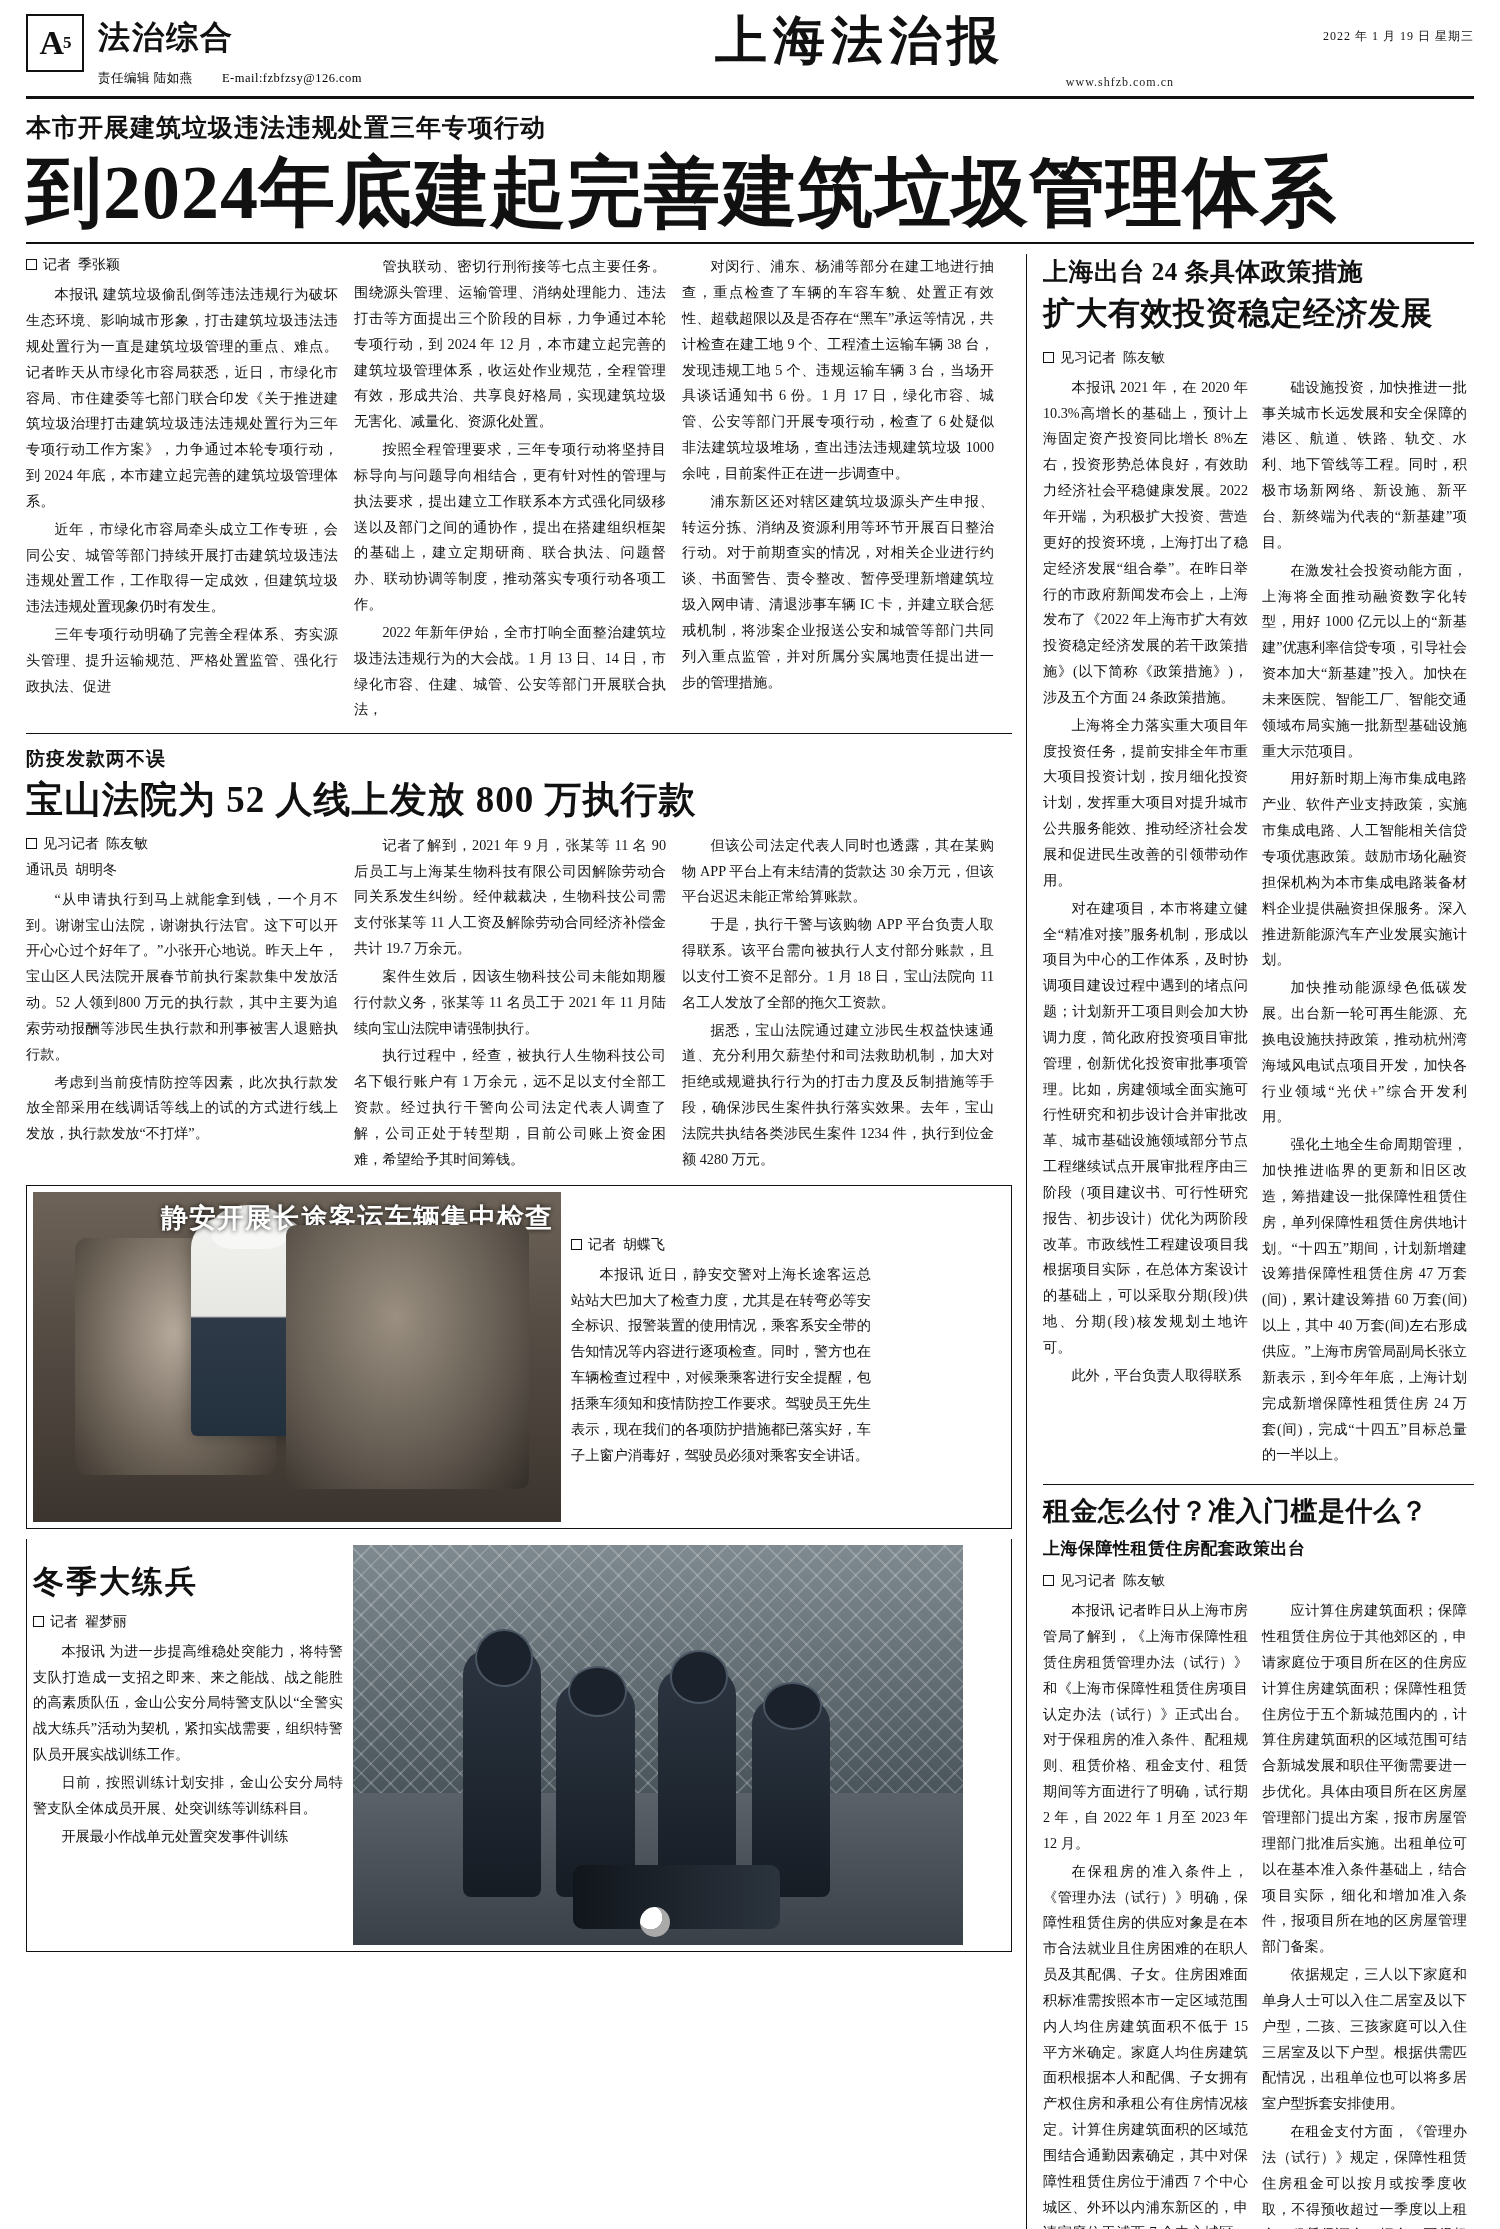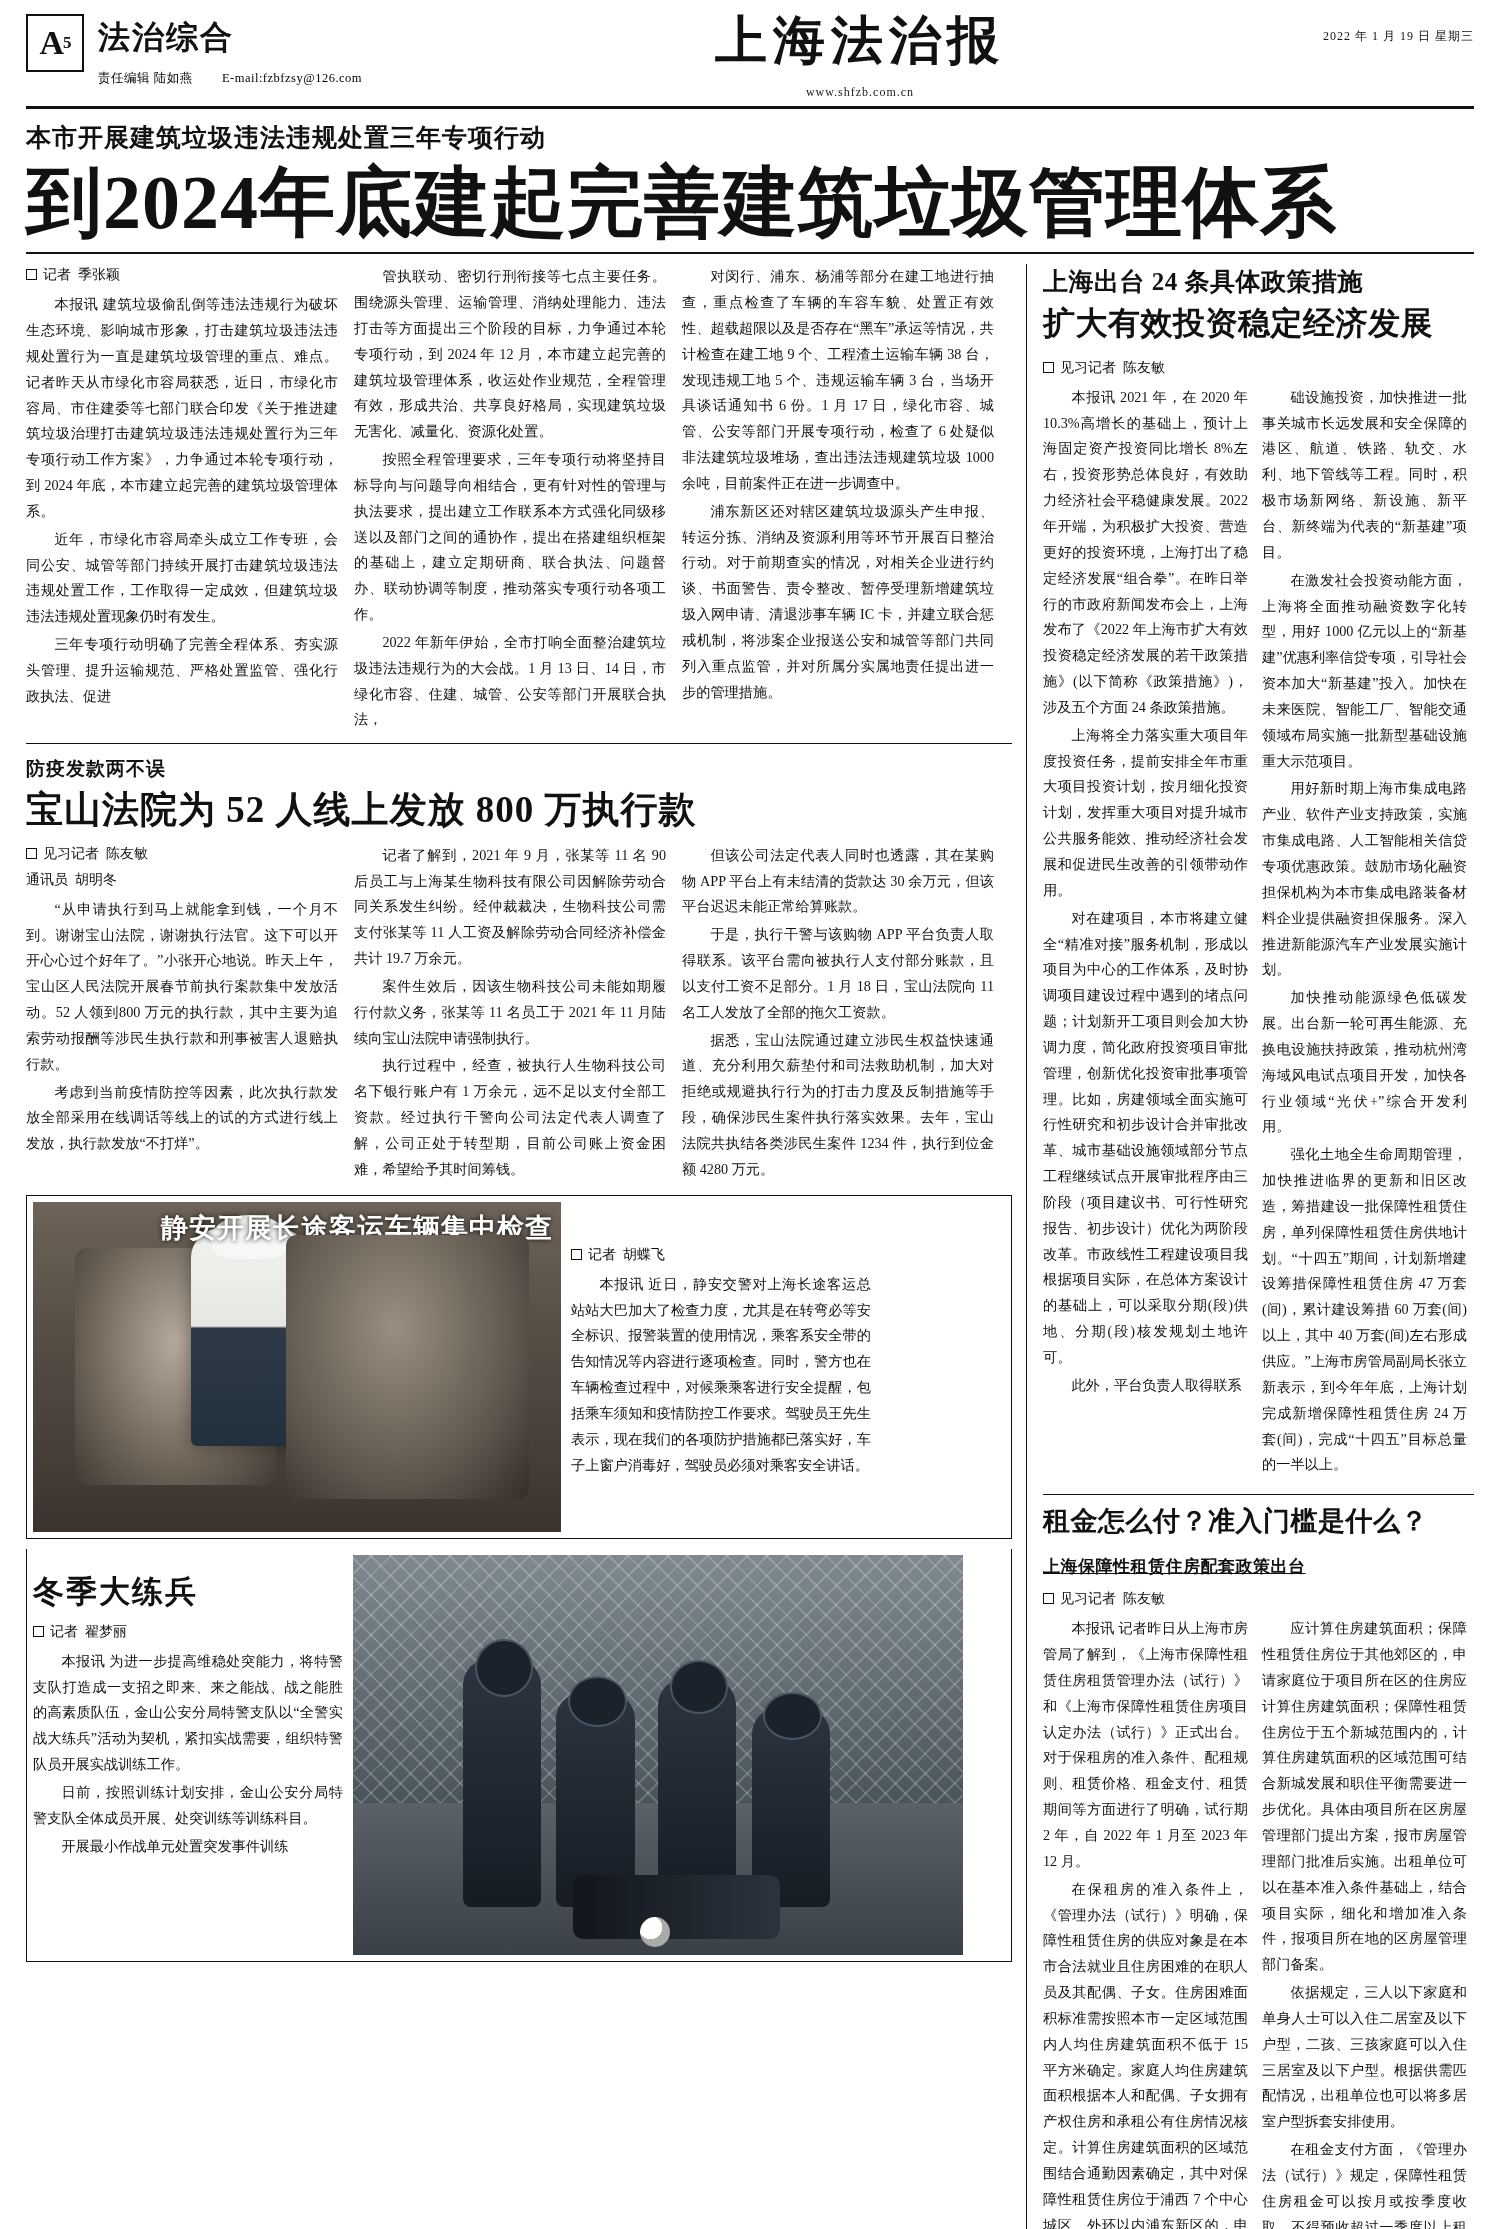--- a/index.html
+++ b/index.html
@@ -27,21 +27,21 @@
   .mh-left-txt { padding-top: 2px; }
   .section-name { font-size: 32px; font-weight: bold; letter-spacing: 2px; font-family: "Liberation Serif", serif; }
   .editor-line { font-size: 12.5px; color: #000000; margin-top: 10px; letter-spacing: .5px; }
   .editor-line .sep { display: inline-block; width: 22px; }
 
   .mh-center { flex: 1; text-align: center; padding-top: 0px; }
   .paper-title {
     font-size: 52px; font-weight: bold; letter-spacing: 6px;
     font-family: "Liberation Serif", "DejaVu Serif", serif; line-height: 1.05;
   }
-  .paper-url { font-size: 12px; letter-spacing: 1px; margin-top: 16px; color: #222; }
+  .paper-url { font-size: 12px; letter-spacing: 1px; margin-top: 6px; color: #222; text-align: right; }
   .mh-right { width: 300px; text-align: right; font-size: 12px; padding-top: 14px; letter-spacing: 1px; }
 
   
   .lead { padding-top: 12px; }
   .kicker { font-size: 25px; font-weight: bold; letter-spacing: 1px; }
   .main-head {
     font-size: 76px; font-weight: bold; letter-spacing: 1px; line-height: 1.06;
     margin-top: 8px; font-family: "Liberation Serif", "DejaVu Serif", serif;
     white-space: nowrap;
   }
@@ -62,21 +62,21 @@
   .sub-kicker { font-size: 19px; font-weight: bold; letter-spacing: 1px; margin-top: 12px; }
   .sub-head { font-size: 37px; font-weight: bold; letter-spacing: 1px; margin-top: 6px; line-height: 1.2; }
   .rule-thin { border-bottom: 1px solid #111; margin: 8px 0 8px 0; }
 
   .right-head1 { font-size: 25px; font-weight: bold; letter-spacing: .5px; line-height: 1.45; }
   .right-head2 { font-size: 32px; font-weight: bold; letter-spacing: .5px; line-height: 1.45; }
   .rcols { display: flex; gap: 14px; margin-top: 8px; }
   .rcol { width: 205px; }
 
   .right-sec2-title { font-size: 27px; font-weight: bold; letter-spacing: .5px; }
-  .right-sec2-sub { font-size: 17px; font-weight: bold; margin-top: 16px; letter-spacing: .5px; text-decoration: underline; }
+  .right-sec2-sub { font-size: 17px; font-weight: bold; margin-top: 8px; letter-spacing: .5px; }
 
   
   .photo-block { border: 1px solid #111; margin-top: 10px; padding: 6px; }
   .photo-row { display: flex; gap: 10px; }
   .photo {
     position: relative; overflow: hidden; background: #5b5750;
   }
   .photo .cap-overlay {
     position: absolute; right: 8px; top: 8px; font-size: 27px; font-weight: bold;
     color: #fff; text-shadow: 0 0 5px rgba(0,0,0,.9); letter-spacing: 1px;

